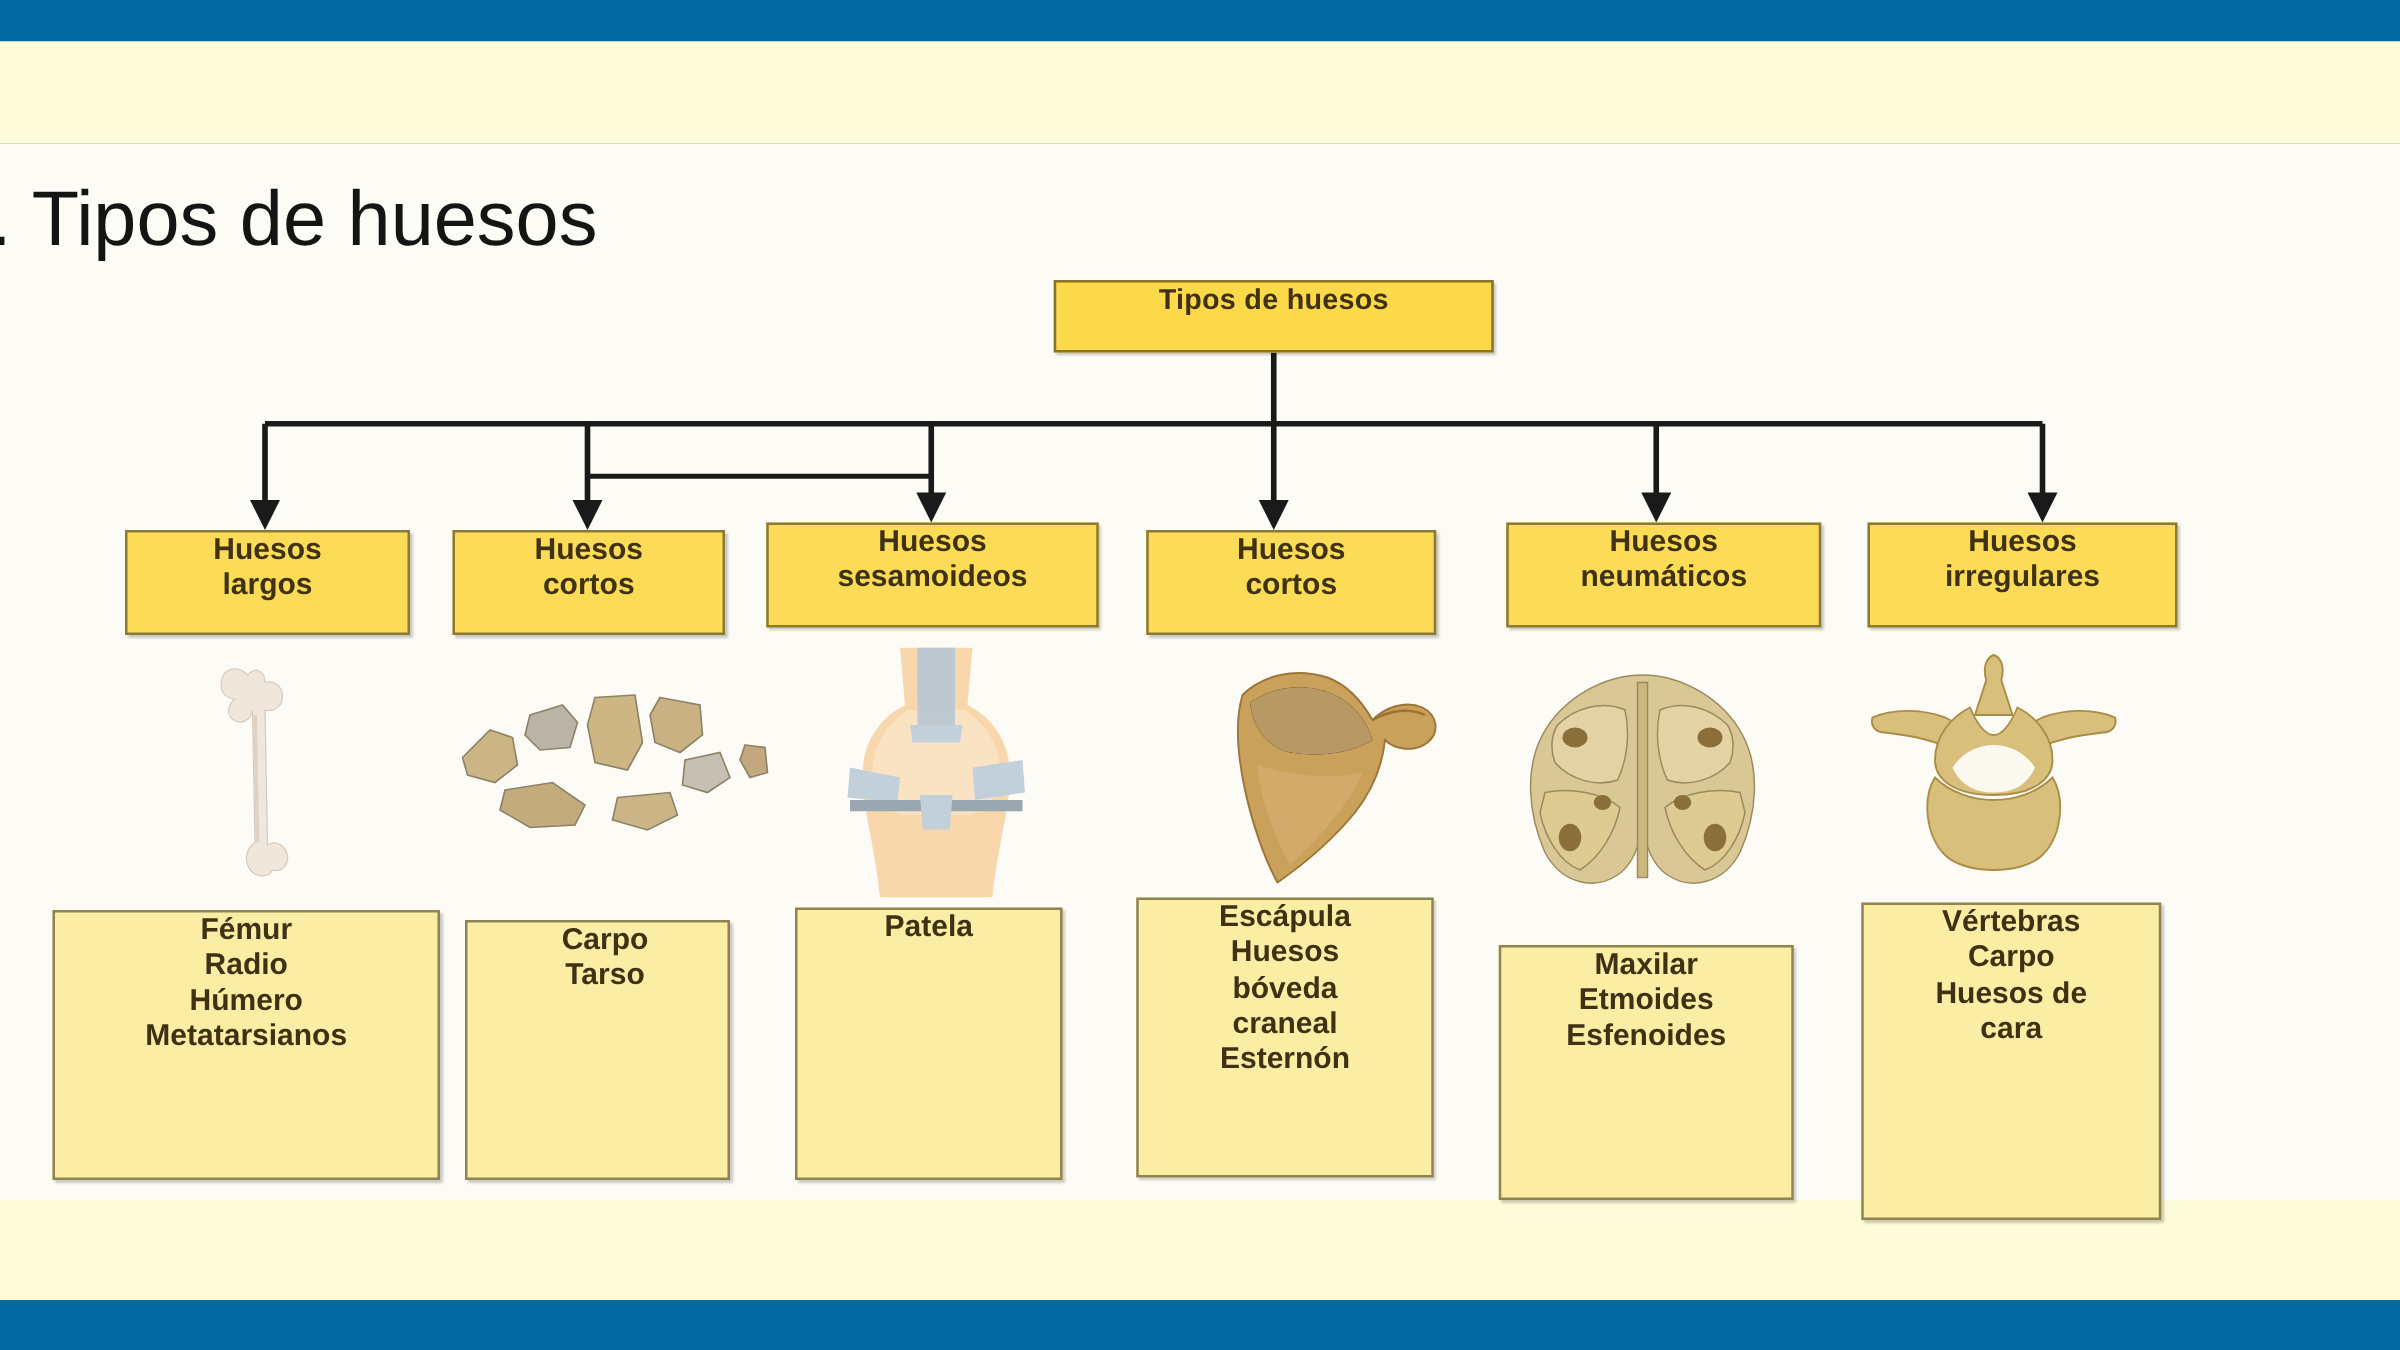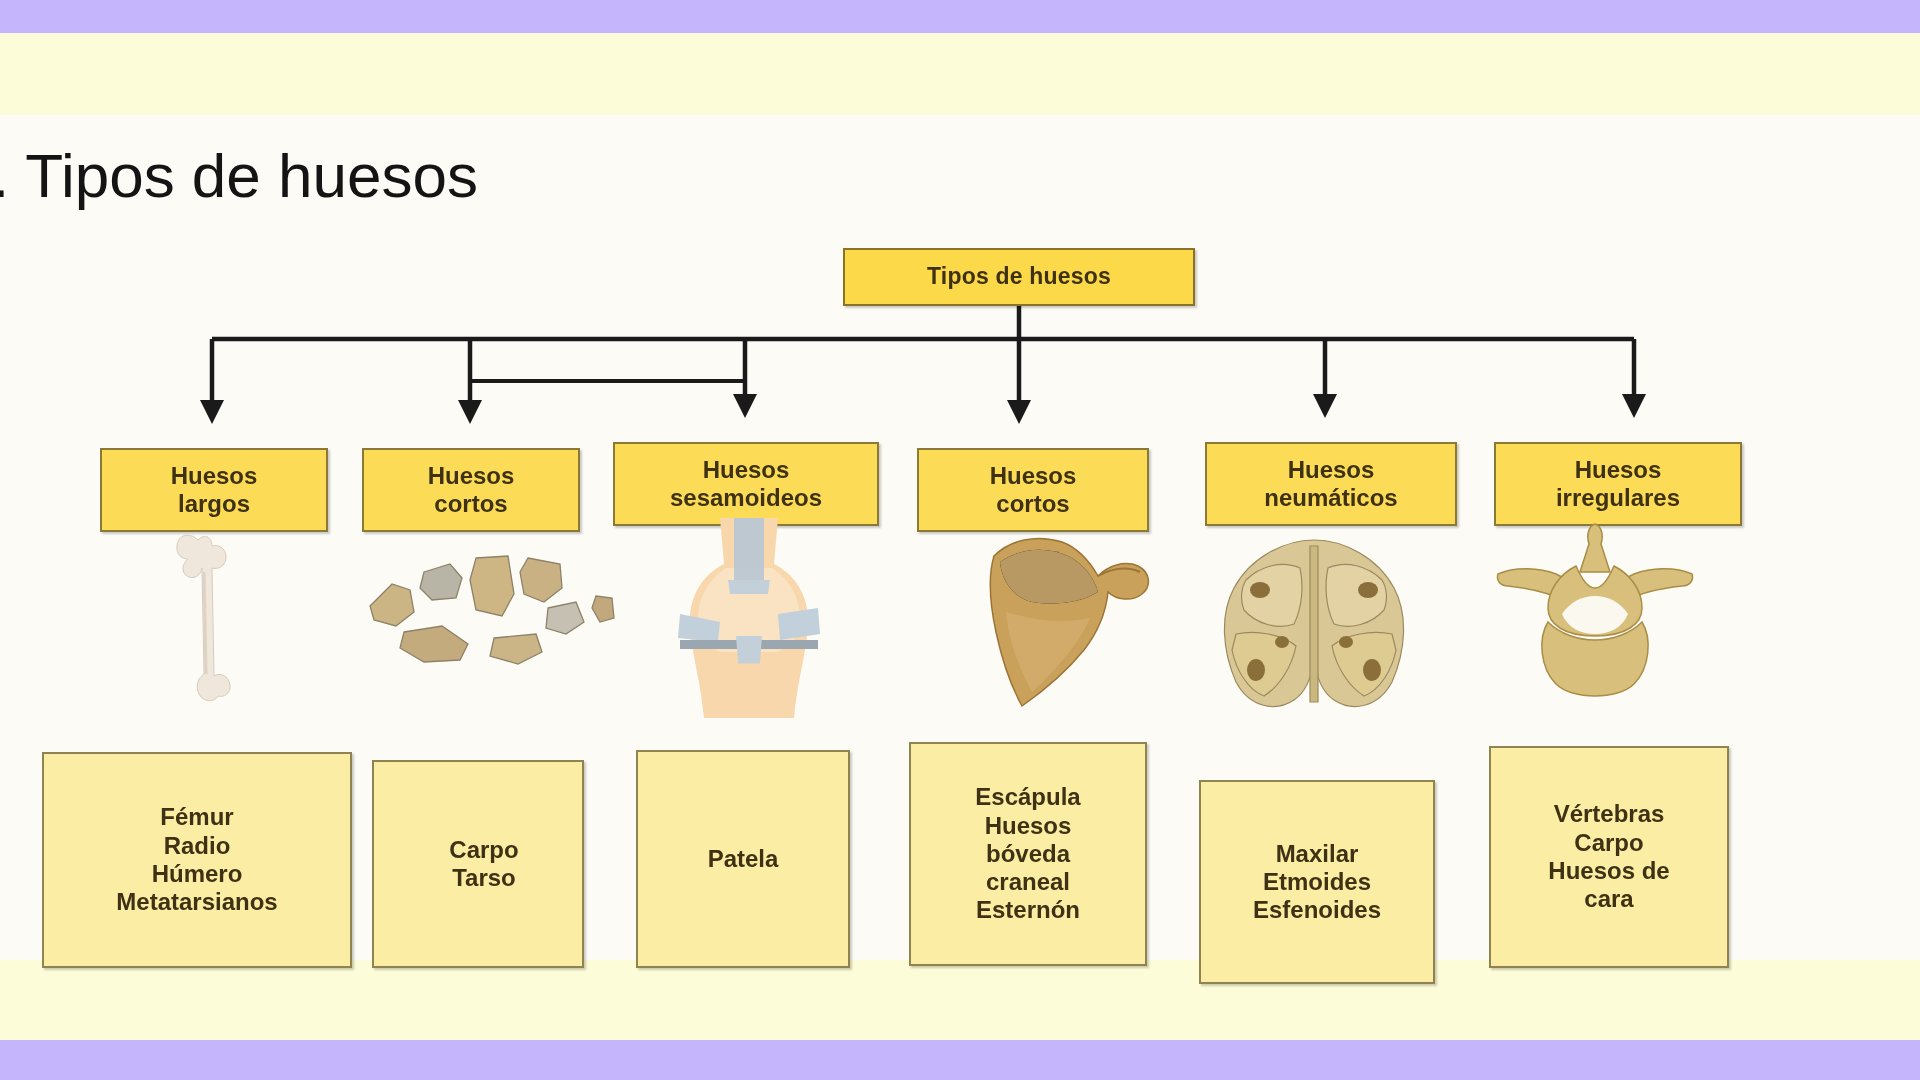--- a/index.html
+++ b/index.html
@@ -3,47 +3,46 @@
 <meta charset="utf-8">
 <title>Tipos de huesos</title>
 <style>
   * { box-sizing: border-box; margin: 0; padding: 0; }
   html, body {
     width: 1920px; height: 1080px;
     background: #ffffff;
     font-family: "Liberation Sans", sans-serif;
     overflow: hidden;
   }
-  #stage { position: relative; width: 1920px; height: 1080px; background: #c4b5fd; }
+  #stage { position: relative; width: 1920px; height: 1080px; background: #0369a1; }
 
   
   .band-top    { position:absolute; left:0; top:33px;  width:1920px; height:82px;  background:#fdfcd8; }
   .slide-body  { position:absolute; left:0; top:115px; width:1920px; height:845px; background:#fcfbf6; }
   .band-bottom { position:absolute; left:0; top:960px; width:1920px; height:80px;  background:#fdfcd8; }
 
   
   .title {
     position:absolute; left:-8px; top:140px; width:760px;
     font-size:62px; font-weight:400; color:#141414;
     letter-spacing:0px; white-space:nowrap;
   }
 
   
   .wires { position:absolute; left:0; top:0; width:1920px; height:1080px; }
 
   
   .node {
     position:absolute;
-    display:flex; align-items:center; justify-content:center;
+    display:flex; justify-content:center;
     text-align:center;
     color:#3f3114;
     font-weight:bold;
     line-height:1.18;
     box-shadow: 2px 2px 2px rgba(0,0,0,0.20);
-    margin-top: 24px;
   }
   .node-root {
     background:#fcd948;
     border:2px solid #8a7226;
     font-size:23px;
     letter-spacing:0.2px;
   }
   .node-head {
     background:#fcdc56;
     border:2px solid #8a7a35;
@@ -269,21 +268,21 @@
   </div>
 
   <div class="node node-leaf" style="left:1199px; top:756px; width:236px; height:204px;">
     <div>
       <span>Maxilar</span>
       <span>Etmoides</span>
       <span>Esfenoides</span>
     </div>
   </div>
 
-  <div class="node node-leaf" style="left:1489px; top:722px; width:240px; height:222px;">
+  <div class="node node-leaf" style="left:1489px; top:722px; width:240px; height:254px;">
     <div>
       <span>Vértebras</span>
       <span>Carpo</span>
       <span>Huesos de</span>
       <span>cara</span>
     </div>
   </div>
 
 </div>
 

